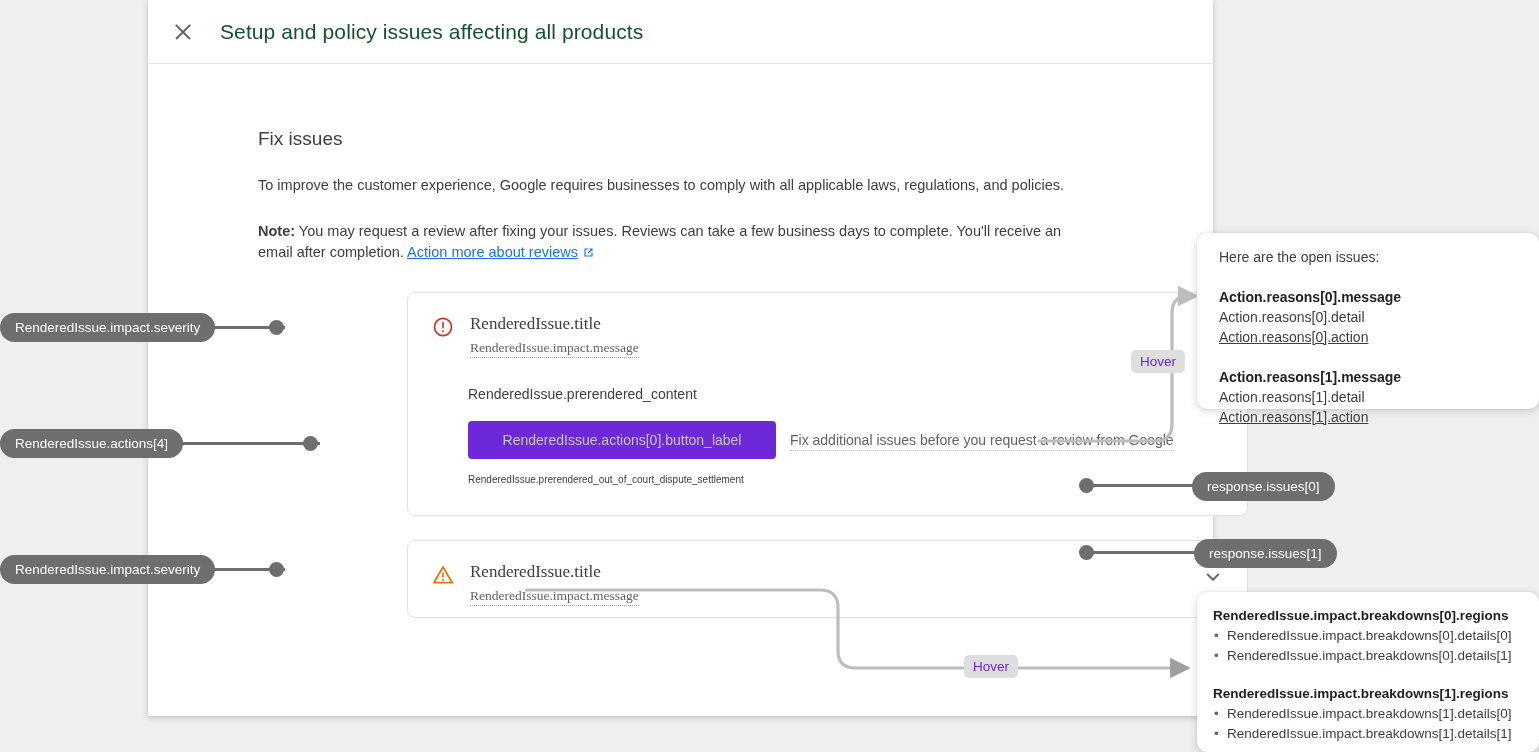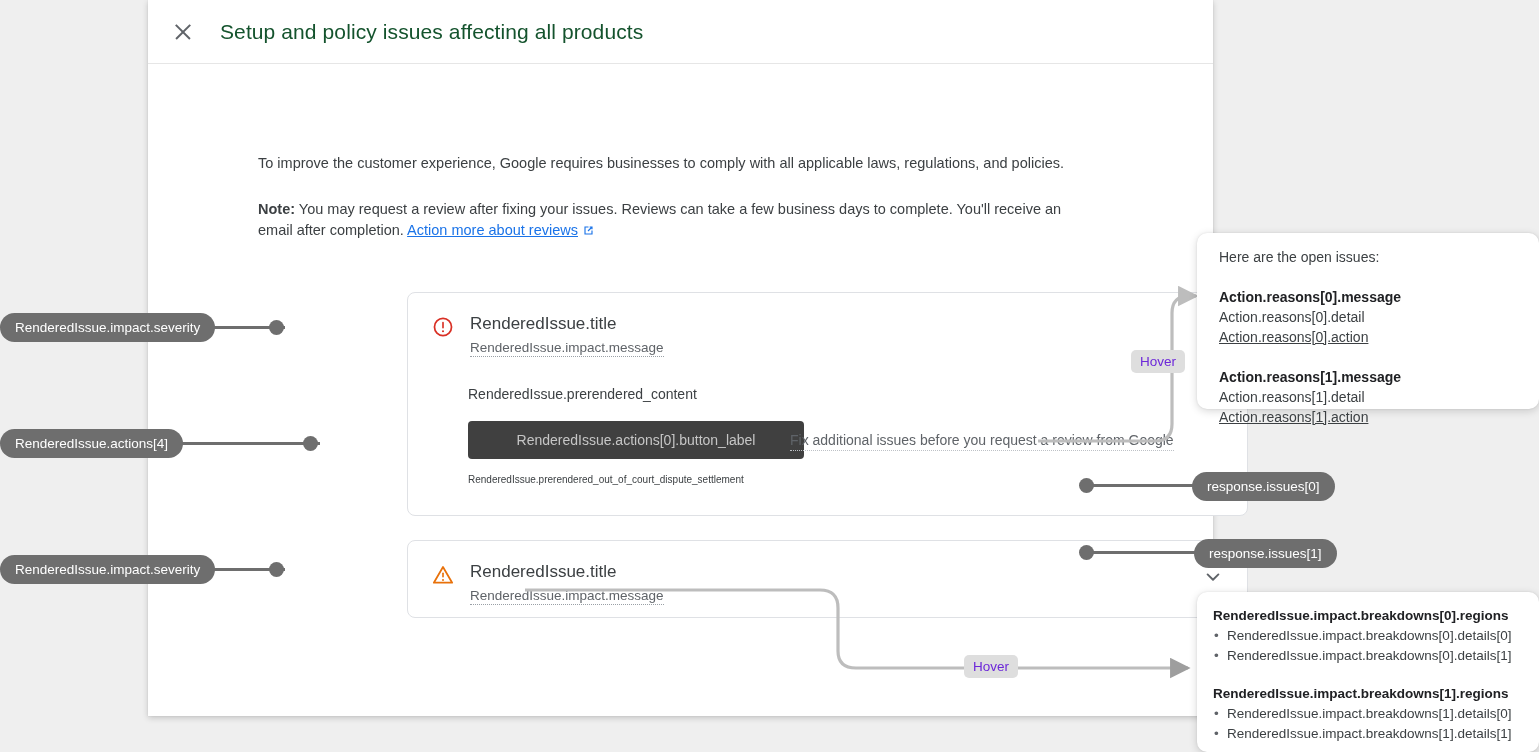--- a/index.html
+++ b/index.html
@@ -48,21 +48,21 @@
     margin-top: 26px; font-size: 14.5px; color: #3c4043;
     line-height: 21px; width: 838px;
   }
   .note b { font-weight: 700; }
   .note-link { color: #1a73e8; text-decoration: underline; }
   .ext-icon { display: inline-block; vertical-align: -2px; margin-left: 4px; }
 
   
   .card {
     position: absolute; left: 259px; background: #fff;
-    border: 1px solid #dfe1e5; border-radius: 8px;
+    border: 1px solid #dfe1e5; border-radius: 8px; font-family: Liberation Serif, serif;
   }
   #card-0 { top: 292px; width: 841px; height: 224px; }
   #card-1 { top: 540px; width: 841px; height: 78px; }
 
   .card-head { position: relative; padding: 20px 24px 0 36px; }
   .sev-icon { position: absolute; left: 24px; top: 23px; width: 22px; height: 22px; }
   .card-title {
     font-size: 17px; color: #3c4043; font-weight: 400;
     margin-left: 26px; line-height: 22px;
   }
@@ -77,22 +77,22 @@
     position: absolute; right: 22px; top: 24px;
     width: 24px; height: 24px; cursor: pointer;
   }
 
   .prerendered {
     position: absolute; left: 320px; top: 386px;
     font-size: 14px; color: #3c4043;
   }
   .action-btn {
     position: absolute; left: 320px; top: 421px;
-    width: 336px; height: 38px; border-radius: 4px;
-    background: #404040; border: none;
+    width: 308px; height: 38px; border-radius: 4px;
+    background: #6d28d9; border: none;
     display: flex; align-items: center; justify-content: center;
     font-size: 14px; color: #c6c6c6;
     font-family: "Liberation Sans", sans-serif;
     cursor: pointer;
   }
   .fix-addl {
     position: absolute; left: 642px; top: 432px;
     font-size: 14px; color: #5f6368;
     border-bottom: 1.6px dotted #bdc1c6;
     padding-bottom: 2px;
@@ -152,20 +152,21 @@
 <div id="root">
 
   <div class="dialog">
 
     <div class="dialog-header">
       <div class="close-icon"></div>
       <div class="dialog-title">Setup and policy issues affecting all products</div>
     </div>
 
     <div class="content">
+      <div class="section-title">Fix issues</div>
       <div class="intro">To improve the customer experience, Google requires businesses to comply with all applicable laws, regulations, and policies.</div>
       <div class="note">
         <b>Note:</b><span> You may request a review after fixing your issues. Reviews can take a few business days to complete. You'll receive an email after completion. </span><a class="note-link" href="#">Action more about reviews</a><span class="ext-icon"><svg width="13" height="13" viewBox="0 0 16 16">
               <path d="M3 3h5v1.4H4.4v7.2h7.2V8H13v5H3V3z" fill="#1a73e8"></path>
               <path d="M9.4 3H13v3.6h-1.4V5.4L7.9 9.1 6.9 8.1l3.7-3.7H9.4V3z" fill="#1a73e8"></path>
             </svg></span>
       </div>
     </div>
 
     <div class="card" id="card-0">

